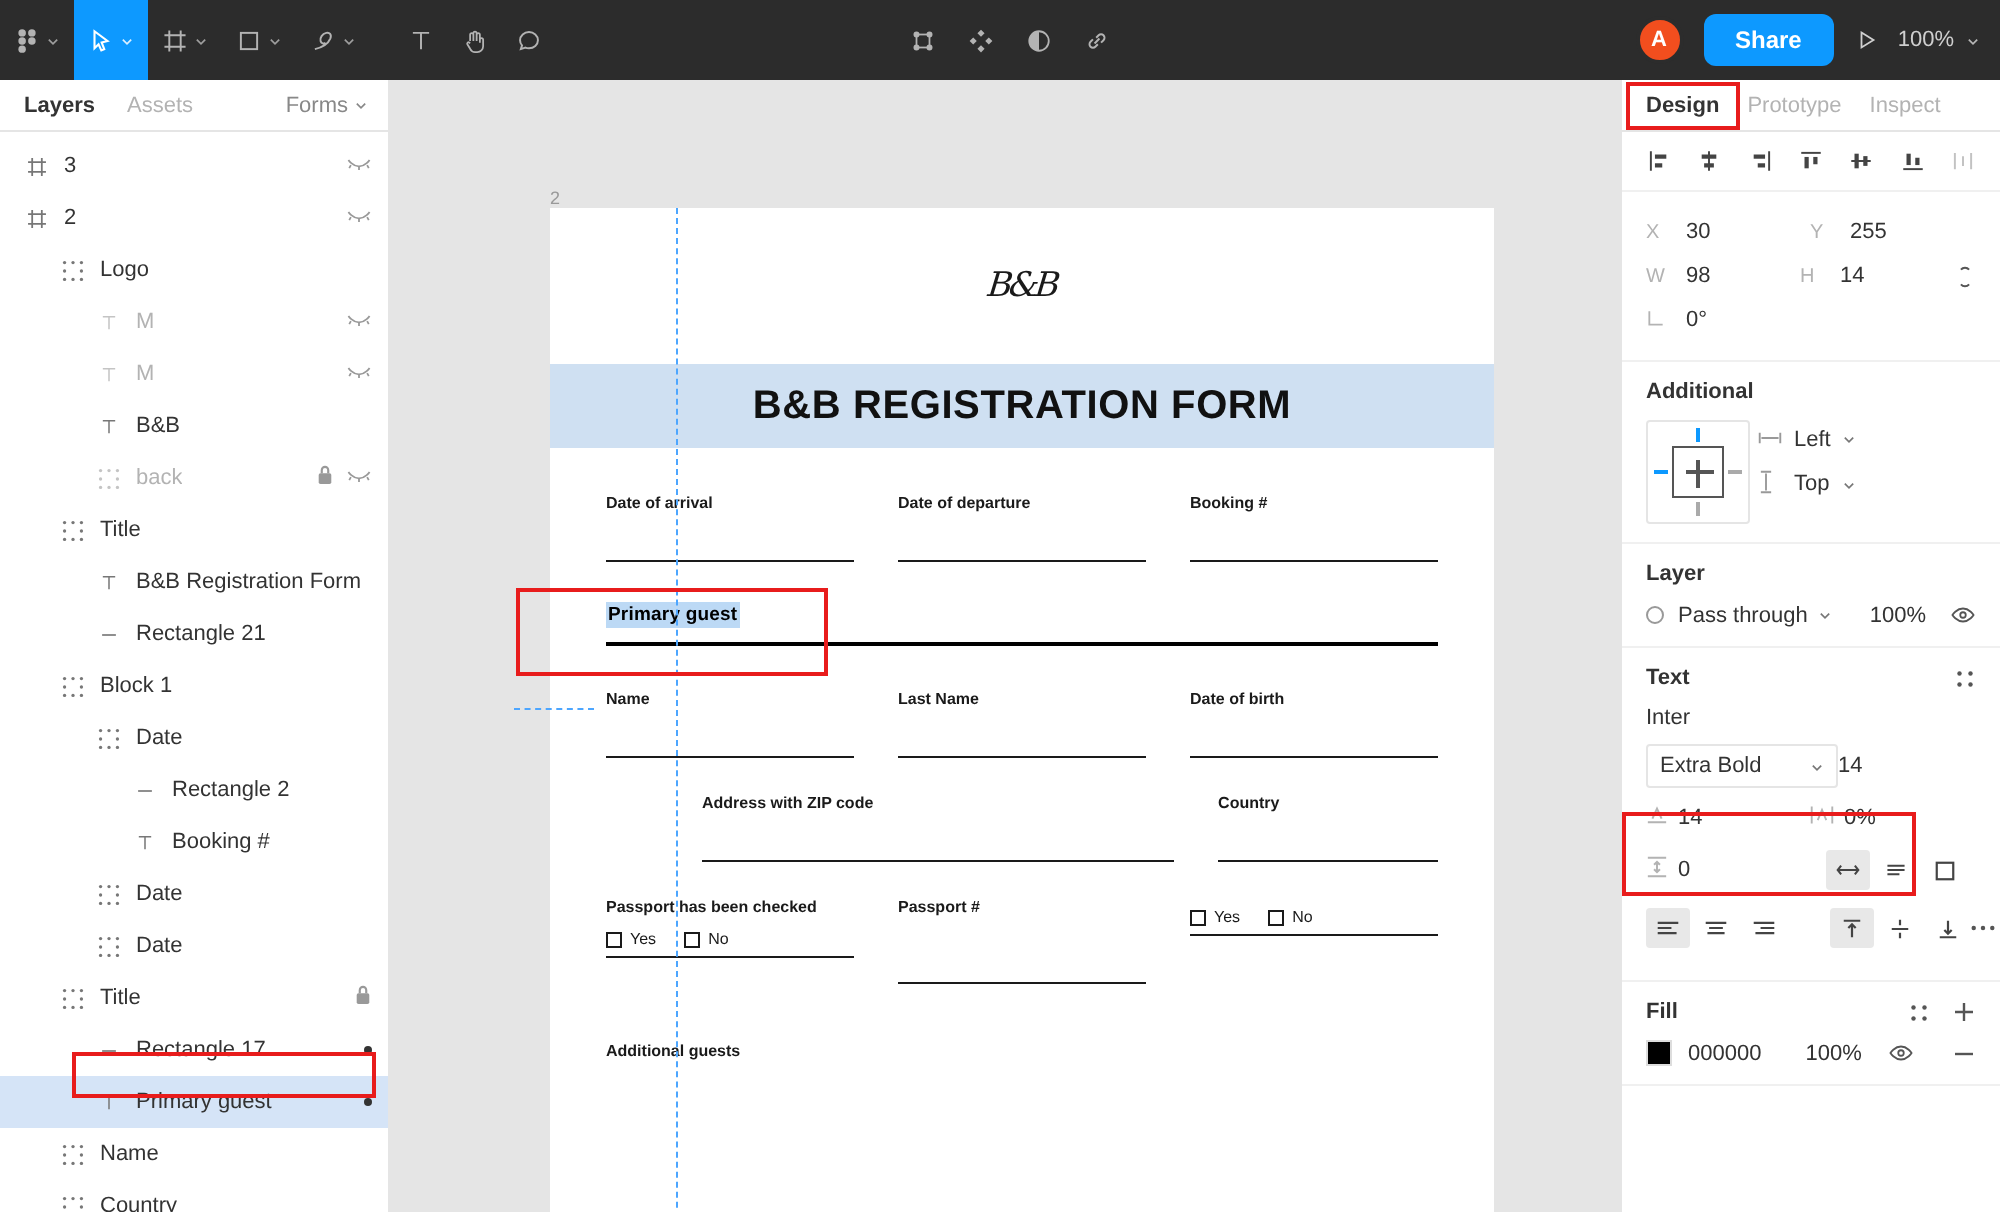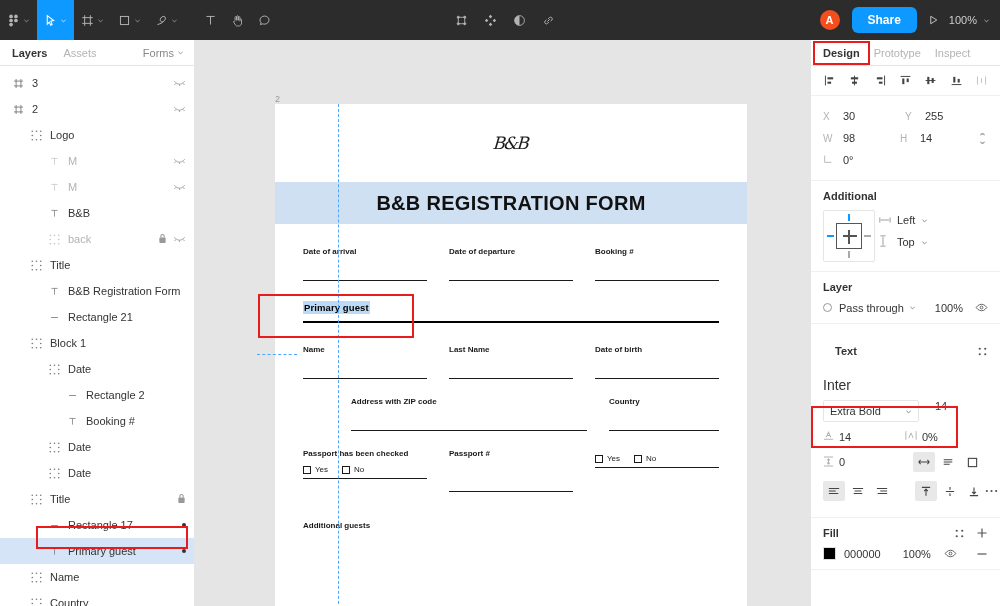--- a/index.html
+++ b/index.html
@@ -188,22 +188,22 @@
   .csel .ico { color: #999; width: 12px; }
   .sec-head {
     display: flex; align-items: center; justify-content: space-between;
     margin-bottom: 8px;
   }
   .blend-row { display: flex; align-items: center; font-size: 11px; color: #333; }
   .ring {
     width: 9px; height: 9px; border: 1.3px solid #999; border-radius: 50%;
     margin-right: 7px;
   }
-  .font-name { font-size: 14px; color: #333; margin-bottom: 7px; cursor: pointer; }
-  .font-row { display: flex; gap: 16px; margin-bottom: 8px; }
+  .font-name { font-size: 11px; color: #333; margin-bottom: 7px; cursor: pointer; }
+  .font-row { display: flex; align-items: center; gap: 0; margin-bottom: 8px; }
   .select-box {
     width: 96px; height: 22px; border: 1px solid #e5e5e5; border-radius: 2px;
     display: flex; align-items: center; justify-content: space-between;
     padding: 0 6px; font-size: 11px; color: #333; cursor: pointer;
   }
   .num-field { font-size: 11px; color: #333; width: 34px; }
   .tmetrics { display: flex; align-items: center; margin-bottom: 9px; }
   .tm { display: flex; align-items: center; gap: 5px; width: 82px;
         font-size: 11px; color: #333; }
   .tm .k { color: #b3b3b3; font-size: 10px; }
@@ -940,21 +940,21 @@
           <svg width="13" height="13" viewBox="0 0 16 16" fill="none" stroke="currentColor" stroke-width="1.1">
               <path d="M1.5 8S4 4 8 4s6.5 4 6.5 4-2.5 4-6.5 4S1.5 8 1.5 8z"></path>
               <circle cx="8" cy="8" r="1.7"></circle>
             </svg>
         </span>
       </div>
     </div>
 
     <div class="sec">
       <div class="sec-head">
-        <div class="sec-title" style="margin:12px">Text</div>
+        <div class="sec-title" style="margin:0">Text</div>
         <span class="ic-btn">
           <svg width="11" height="11" viewBox="0 0 12 12" fill="currentColor">
               <circle cx="3" cy="3" r="1.2"></circle>
               <circle cx="9" cy="3" r="1.2"></circle>
               <circle cx="3" cy="9" r="1.2"></circle>
               <circle cx="9" cy="9" r="1.2"></circle>
             </svg>
         </span>
       </div>
       <div class="font-name">Inter</div>

